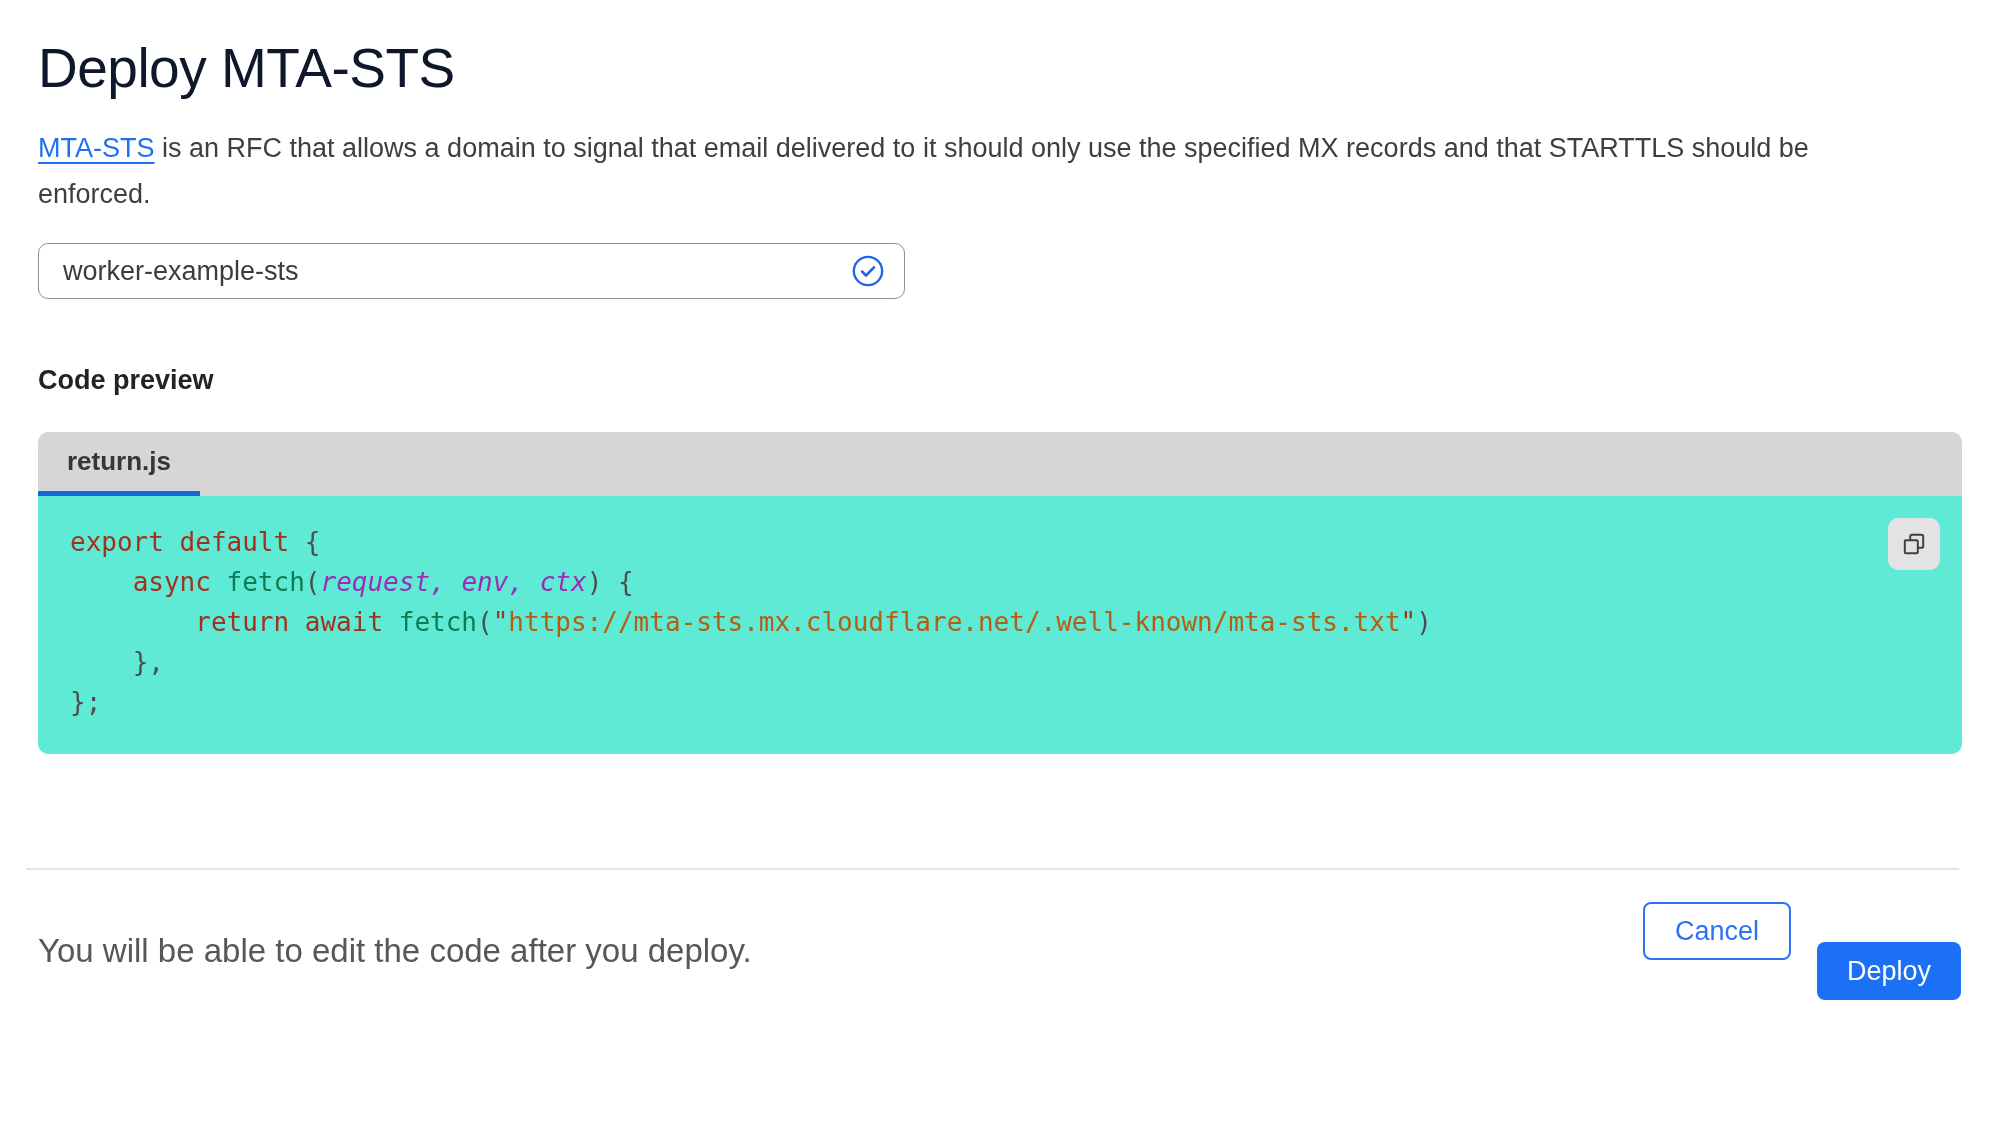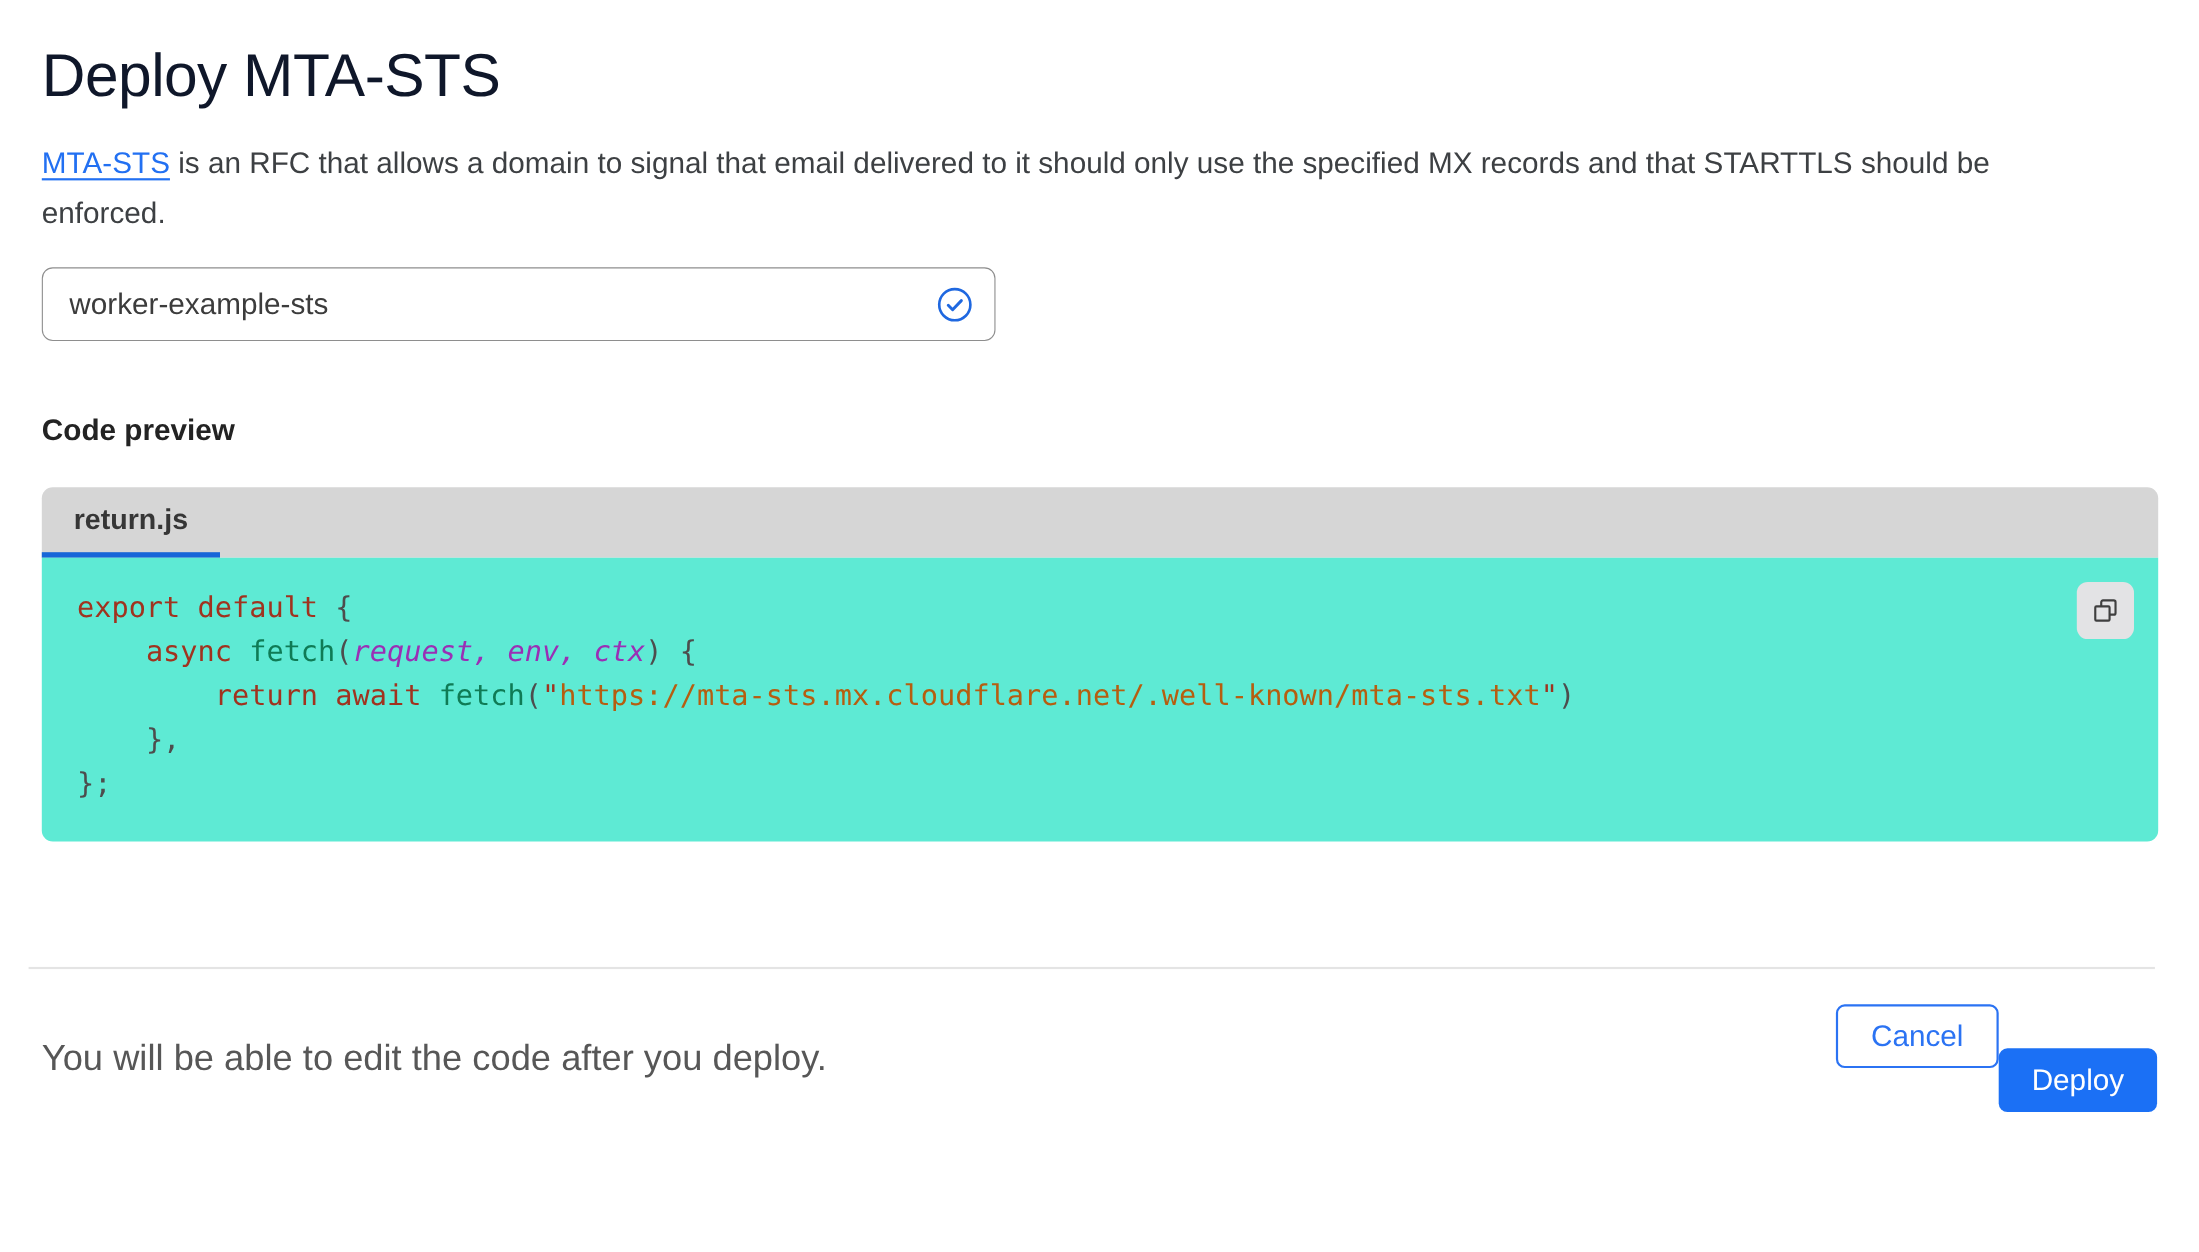--- a/index.html
+++ b/index.html
@@ -13,21 +13,21 @@
   p.desc {
     margin: 25px 38px 0 38px; max-width: 1860px;
     font-size: 27px; line-height: 46px; color: #3d4043;
   }
   p.desc a { color: #2270f2; text-decoration: underline; text-underline-offset: 5px; cursor: pointer; }
 
   .name-label {
     margin: 70px 38px 0 38px;
     font-size: 27px; font-weight: 700; color: #232323;
   }
-  .input-wrap { position: relative; margin: 26px 38px 0 38px; width: 867px; height: 67px; }
+  .input-wrap { position: relative; margin: 26px 38px 0 38px; width: 867px; height: 56px; }
   .input-wrap input {
     width: 100%; height: 100%;
     border: 1.5px solid #8e8e8e; border-radius: 10px;
     padding: 0 70px 0 24px;
     font-size: 27px; color: #3c3c3c; font-family: "Liberation Sans", sans-serif;
     outline: none; background: #fff;
   }
   .check-icon {
     position: absolute; right: 20px; top: 50%; transform: translateY(-50%);
     width: 34px; height: 34px; display: block;
@@ -68,21 +68,21 @@
     display: flex; align-items: center; justify-content: center;
   }
 
   .divider { margin: 114px 40px 0 26px; border: none; border-top: 2px solid #e4e4e4; }
 
   .footer-row {
     margin: 32px 38px 0 38px;
     display: flex; align-items: center; justify-content: space-between;
   }
   .footer-note { font-size: 33px; color: #575757; }
-  .actions { display: flex; gap: 0; padding-left: 14px; }
+  .actions { display: flex; gap: 26px; padding-left: 14px; }
   .btn {
     height: 58px; padding: 0 30px; border-radius: 8px;
     font-size: 27px; font-family: "Liberation Sans", sans-serif; cursor: pointer;
   }
   .btn-cancel { background: #ffffff; border: 2px solid #2b73f3; color: #2b73f3; }
   .btn-deploy { background: #1b70f5; border: none; color: #ffffff; margin-top: 40px; }
 </style>
 </head>
 <body>
 

